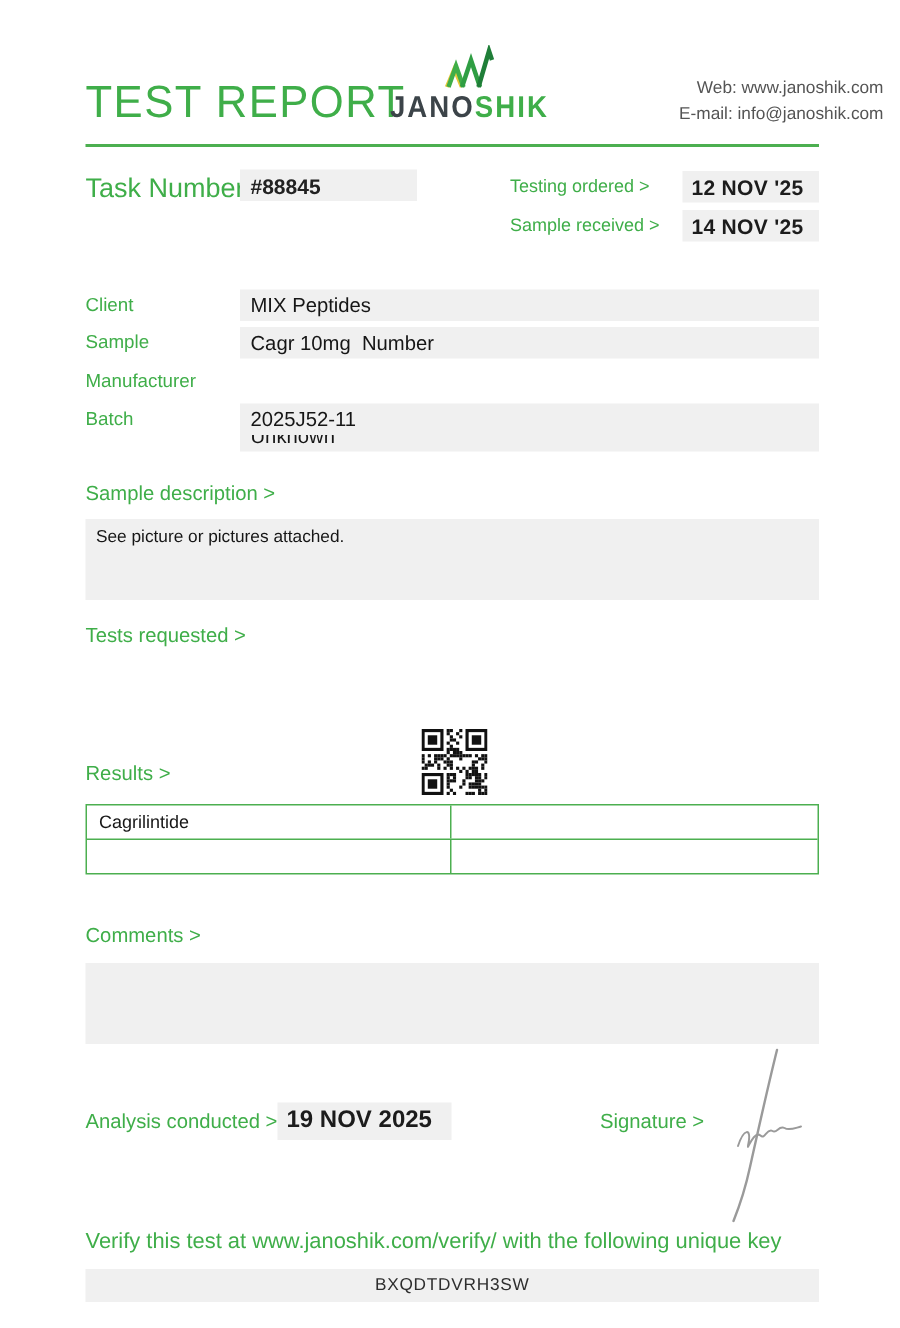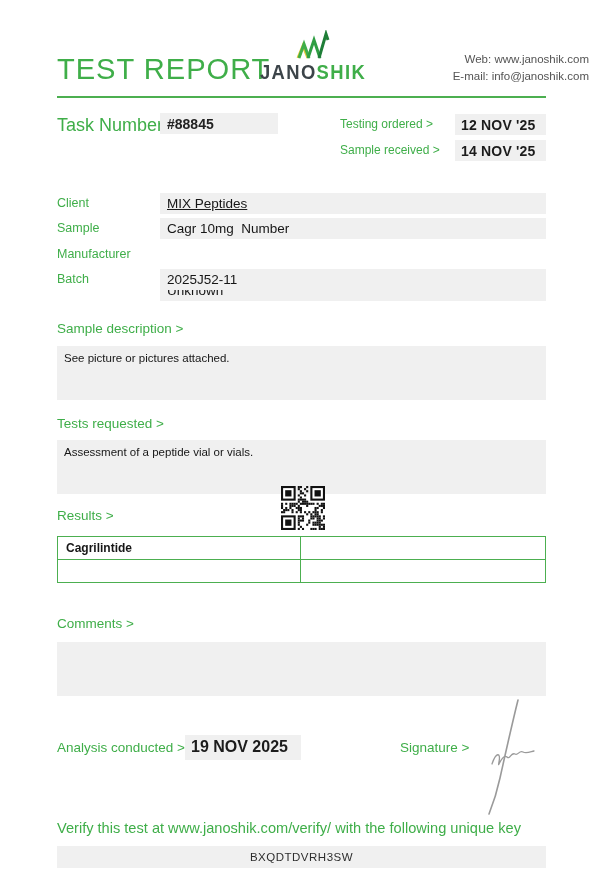--- a/index.html
+++ b/index.html
@@ -30,21 +30,21 @@
   .info-box span{display:block;padding:3px 0 0 7px;font-size:13.5px;font-weight:500;color:#161616;white-space:pre-wrap;}
   
   .sec-label{left:57px;font-size:13.5px;color:#3fae49;}
   .sec-box{left:57px;width:489px;height:54px;}
   .sec-box span{display:block;padding:6px 0 0 7px;font-size:11.5px;color:#161616;}
   
   .results-table{left:57px;top:536px;width:487px;border:1.5px solid #4caf50;background:#fff;}
   .r-row{display:flex;height:22px;border-top:1.5px solid #4caf50;}
   .r-row:first-child{border-top:none;}
   .r-cell{box-sizing:border-box;display:flex;align-items:center;font-size:12px;color:#161616;padding-left:8px;}
-  .r-name{width:243px;border-right:1.5px solid #4caf50;font-weight:bold;}
+  .r-name{width:243px;border-right:1.5px solid #4caf50;}
   .r-val{flex:1;}
   
   .qr{left:281px;top:486px;width:44px;height:44px;}
   
   .analysis-label{left:57px;top:740px;font-size:13.5px;color:#3fae49;}
   .analysis-box{left:185px;top:735px;width:116px;height:25px;}
   .analysis-box span{display:block;padding:3px 0 0 6px;font-size:16px;font-weight:700;color:#1c1c1c;white-space:nowrap;}
   .sig-label{left:400px;top:740px;font-size:13.5px;color:#3fae49;}
   .signature{left:476px;top:698px;}
   .verify-line{left:57px;top:820px;width:489px;font-size:14.6px;color:#3fae49;white-space:nowrap;}
@@ -84,21 +84,21 @@
   <div class="abs date-box graybox" style="left:455px;top:114px;">
     <span>12 NOV '25</span>
   </div>
 
   <div class="abs date-label" style="left:340px;top:143px;">Sample received &gt;</div>
   <div class="abs date-box graybox" style="left:455px;top:140px;">
     <span>14 NOV '25</span>
   </div>
 
   <div class="abs info-label" style="top:196px;">Client</div>
-  <div class="abs info-box graybox" style="top:193px;text-decoration:underline;">
+  <div class="abs info-box graybox" style="top:193px;">
     <span>MIX Peptides</span>
   </div>
 
   <div class="abs info-label" style="top:221px;">Sample</div>
   <div class="abs info-box graybox" style="top:218px;">
     <span>Cagr 10mg  Number</span>
   </div>
 
   <div class="abs info-label" style="top:247px;">Manufacturer</div>
   <div class="abs info-box graybox" style="top:248px;margin-top:32px;">
@@ -109,23 +109,20 @@
   <div class="abs info-box graybox" style="top:269px;">
     <span>2025J52-11</span>
   </div>
 
   <div class="abs sec-label" style="top:321px;">Sample description &gt;</div>
   <div class="abs sec-box graybox" style="top:346px;">
     <span>See picture or pictures attached.</span>
   </div>
 
   <div class="abs sec-label" style="top:416px;">Tests requested &gt;</div>
-  <div class="abs sec-box graybox" style="top:440px;">
-    <span>Assessment of a peptide vial or vials.</span>
-  </div>
 
   <div class="abs sec-label" style="top:508px;">Results &gt;</div>
   <div class="abs qr"><svg id="qrsvg" width="44" height="44" viewBox="0 0 44 44">
         <rect x="0" y="0" width="14.666666666666668" height="14.666666666666668" fill="#111"></rect>
         <rect x="2.0952380952380953" y="2.0952380952380953" width="10.476190476190476" height="10.476190476190476" fill="#fff"></rect>
         <rect x="4.190476190476191" y="4.190476190476191" width="6.2857142857142865" height="6.2857142857142865" fill="#111"></rect>
         <rect x="29.333333333333336" y="0" width="14.666666666666668" height="14.666666666666668" fill="#111"></rect>
         <rect x="31.42857142857143" y="2.0952380952380953" width="10.476190476190476" height="10.476190476190476" fill="#fff"></rect>
         <rect x="33.523809523809526" y="4.190476190476191" width="6.2857142857142865" height="6.2857142857142865" fill="#111"></rect>
         <rect x="0" y="29.333333333333336" width="14.666666666666668" height="14.666666666666668" fill="#111"></rect>

